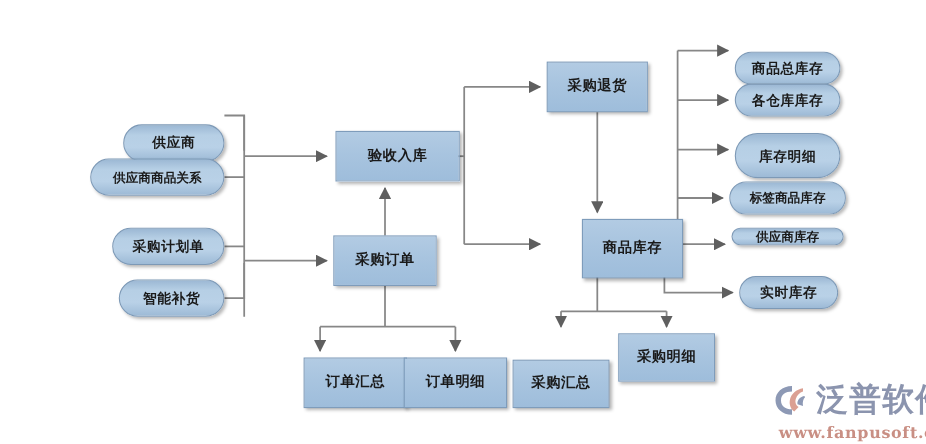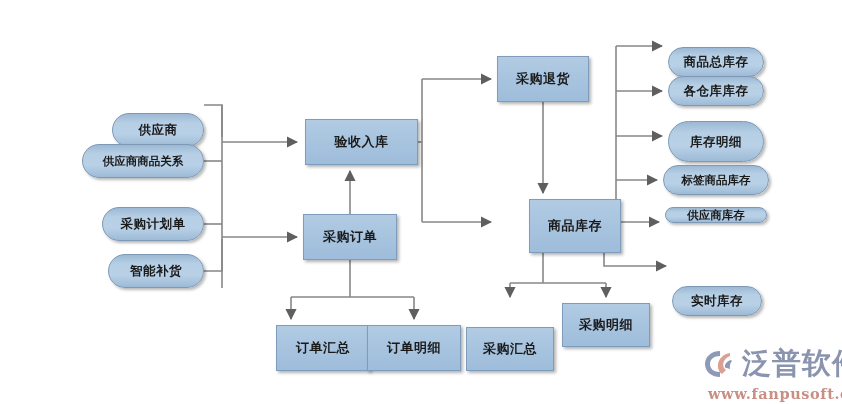--- a/index.html
+++ b/index.html
@@ -219,21 +219,21 @@
   </div>
 
   <div class="node pill tight" style="left:663px; top:165px; width:106px; height:30px;">
     <span>标签商品库存</span>
   </div>
 
   <div class="node pill tight" style="left:665px; top:207px; width:102px; height:16px;">
     <span>供应商库存</span>
   </div>
 
-  <div class="node pill" style="left:672px; top:251px; width:90px; height:30px;margin-top:35px;">
+  <div class="node pill" style="left:672px; top:251px; width:90px; height:30px;">
     <span>实时库存</span>
   </div>
 
   <div id="logo" style="left:704px; top:344px;">
     <div class="logo-row">
       <svg class="logo-mark" viewBox="0 0 34 30" xmlns="http://www.w3.org/2000/svg">
         <path d="M16 2 C7 2 1 8 1 15 C1 22 7 28 16 28 L16 23 C10 23 6 20 6 15 C6 10 10 7 16 7 Z" fill="#8d99b5"></path>
         <path d="M26 4 C20 5 15 9 14 15 C13.4 19 15 23 18 25 L22 21 C19.5 19.5 18.5 16.5 19.5 13.5 C20.5 10.5 23 8 26 7 Z" fill="#dba093"></path>
         <path d="M27 11 C23 12 20.5 15 21 18.5 L26 20 C25.5 17 26 14 28 12 Z" fill="#8d99b5"></path>
       </svg>

